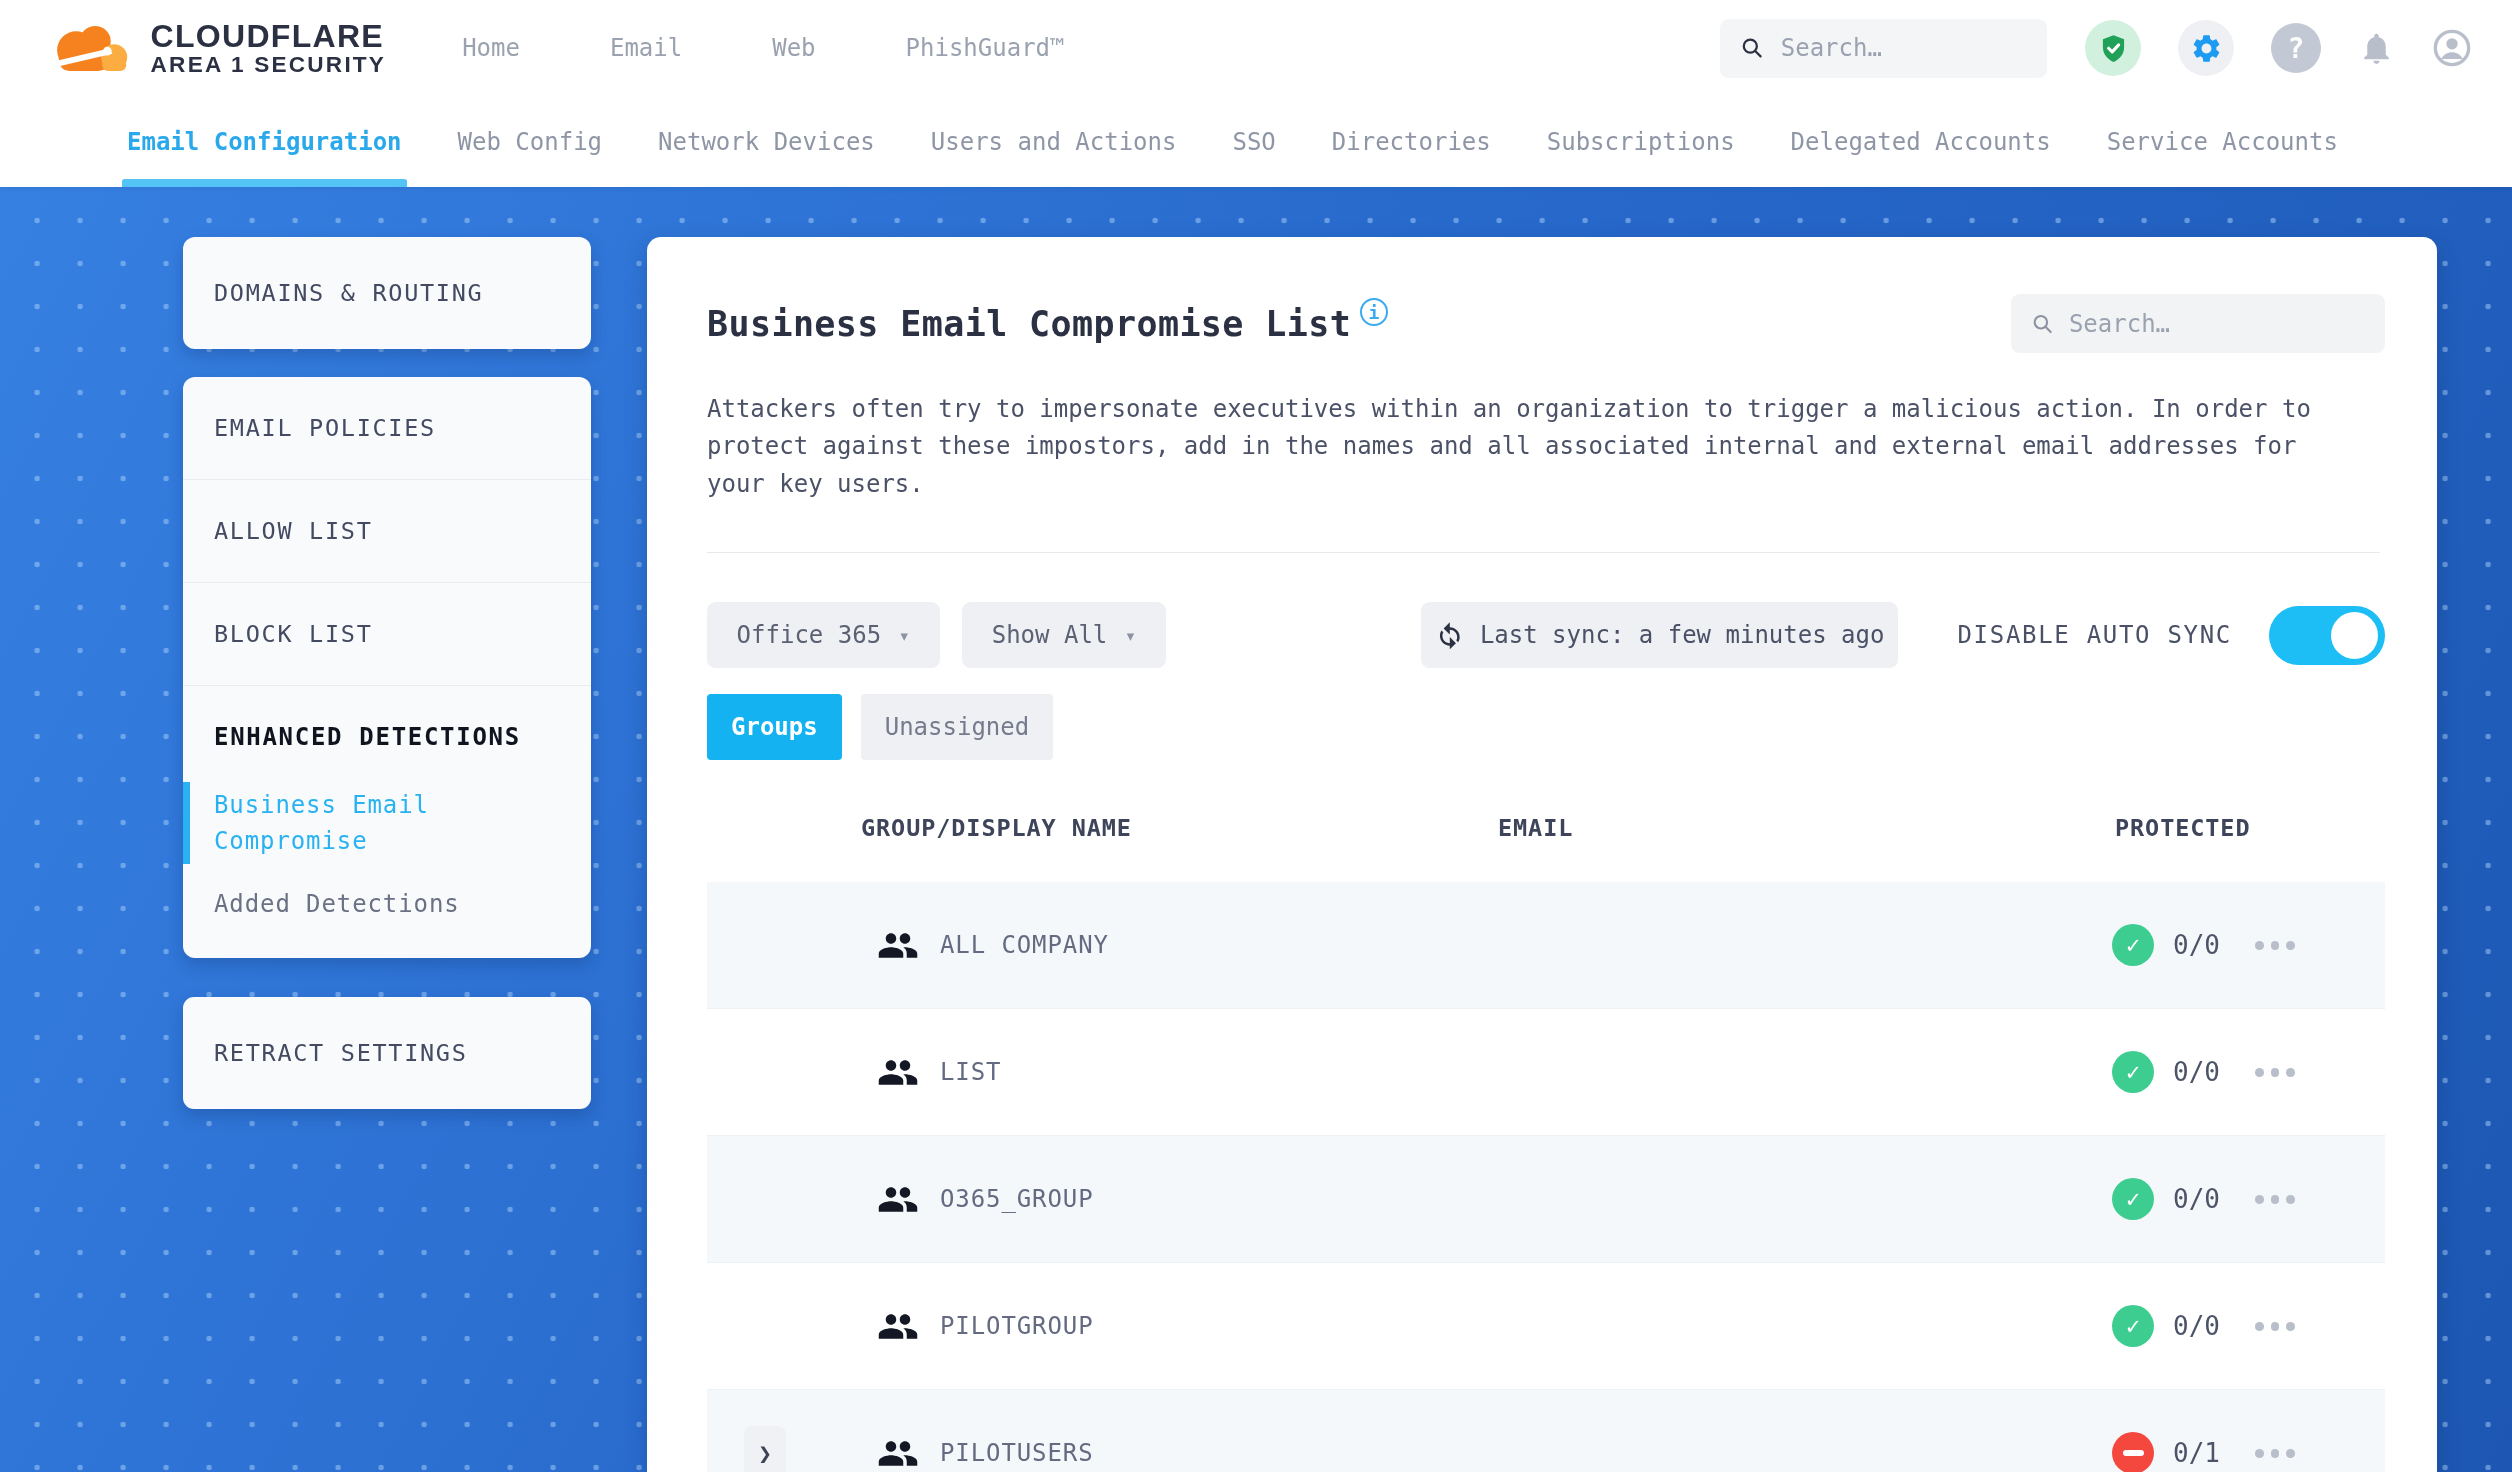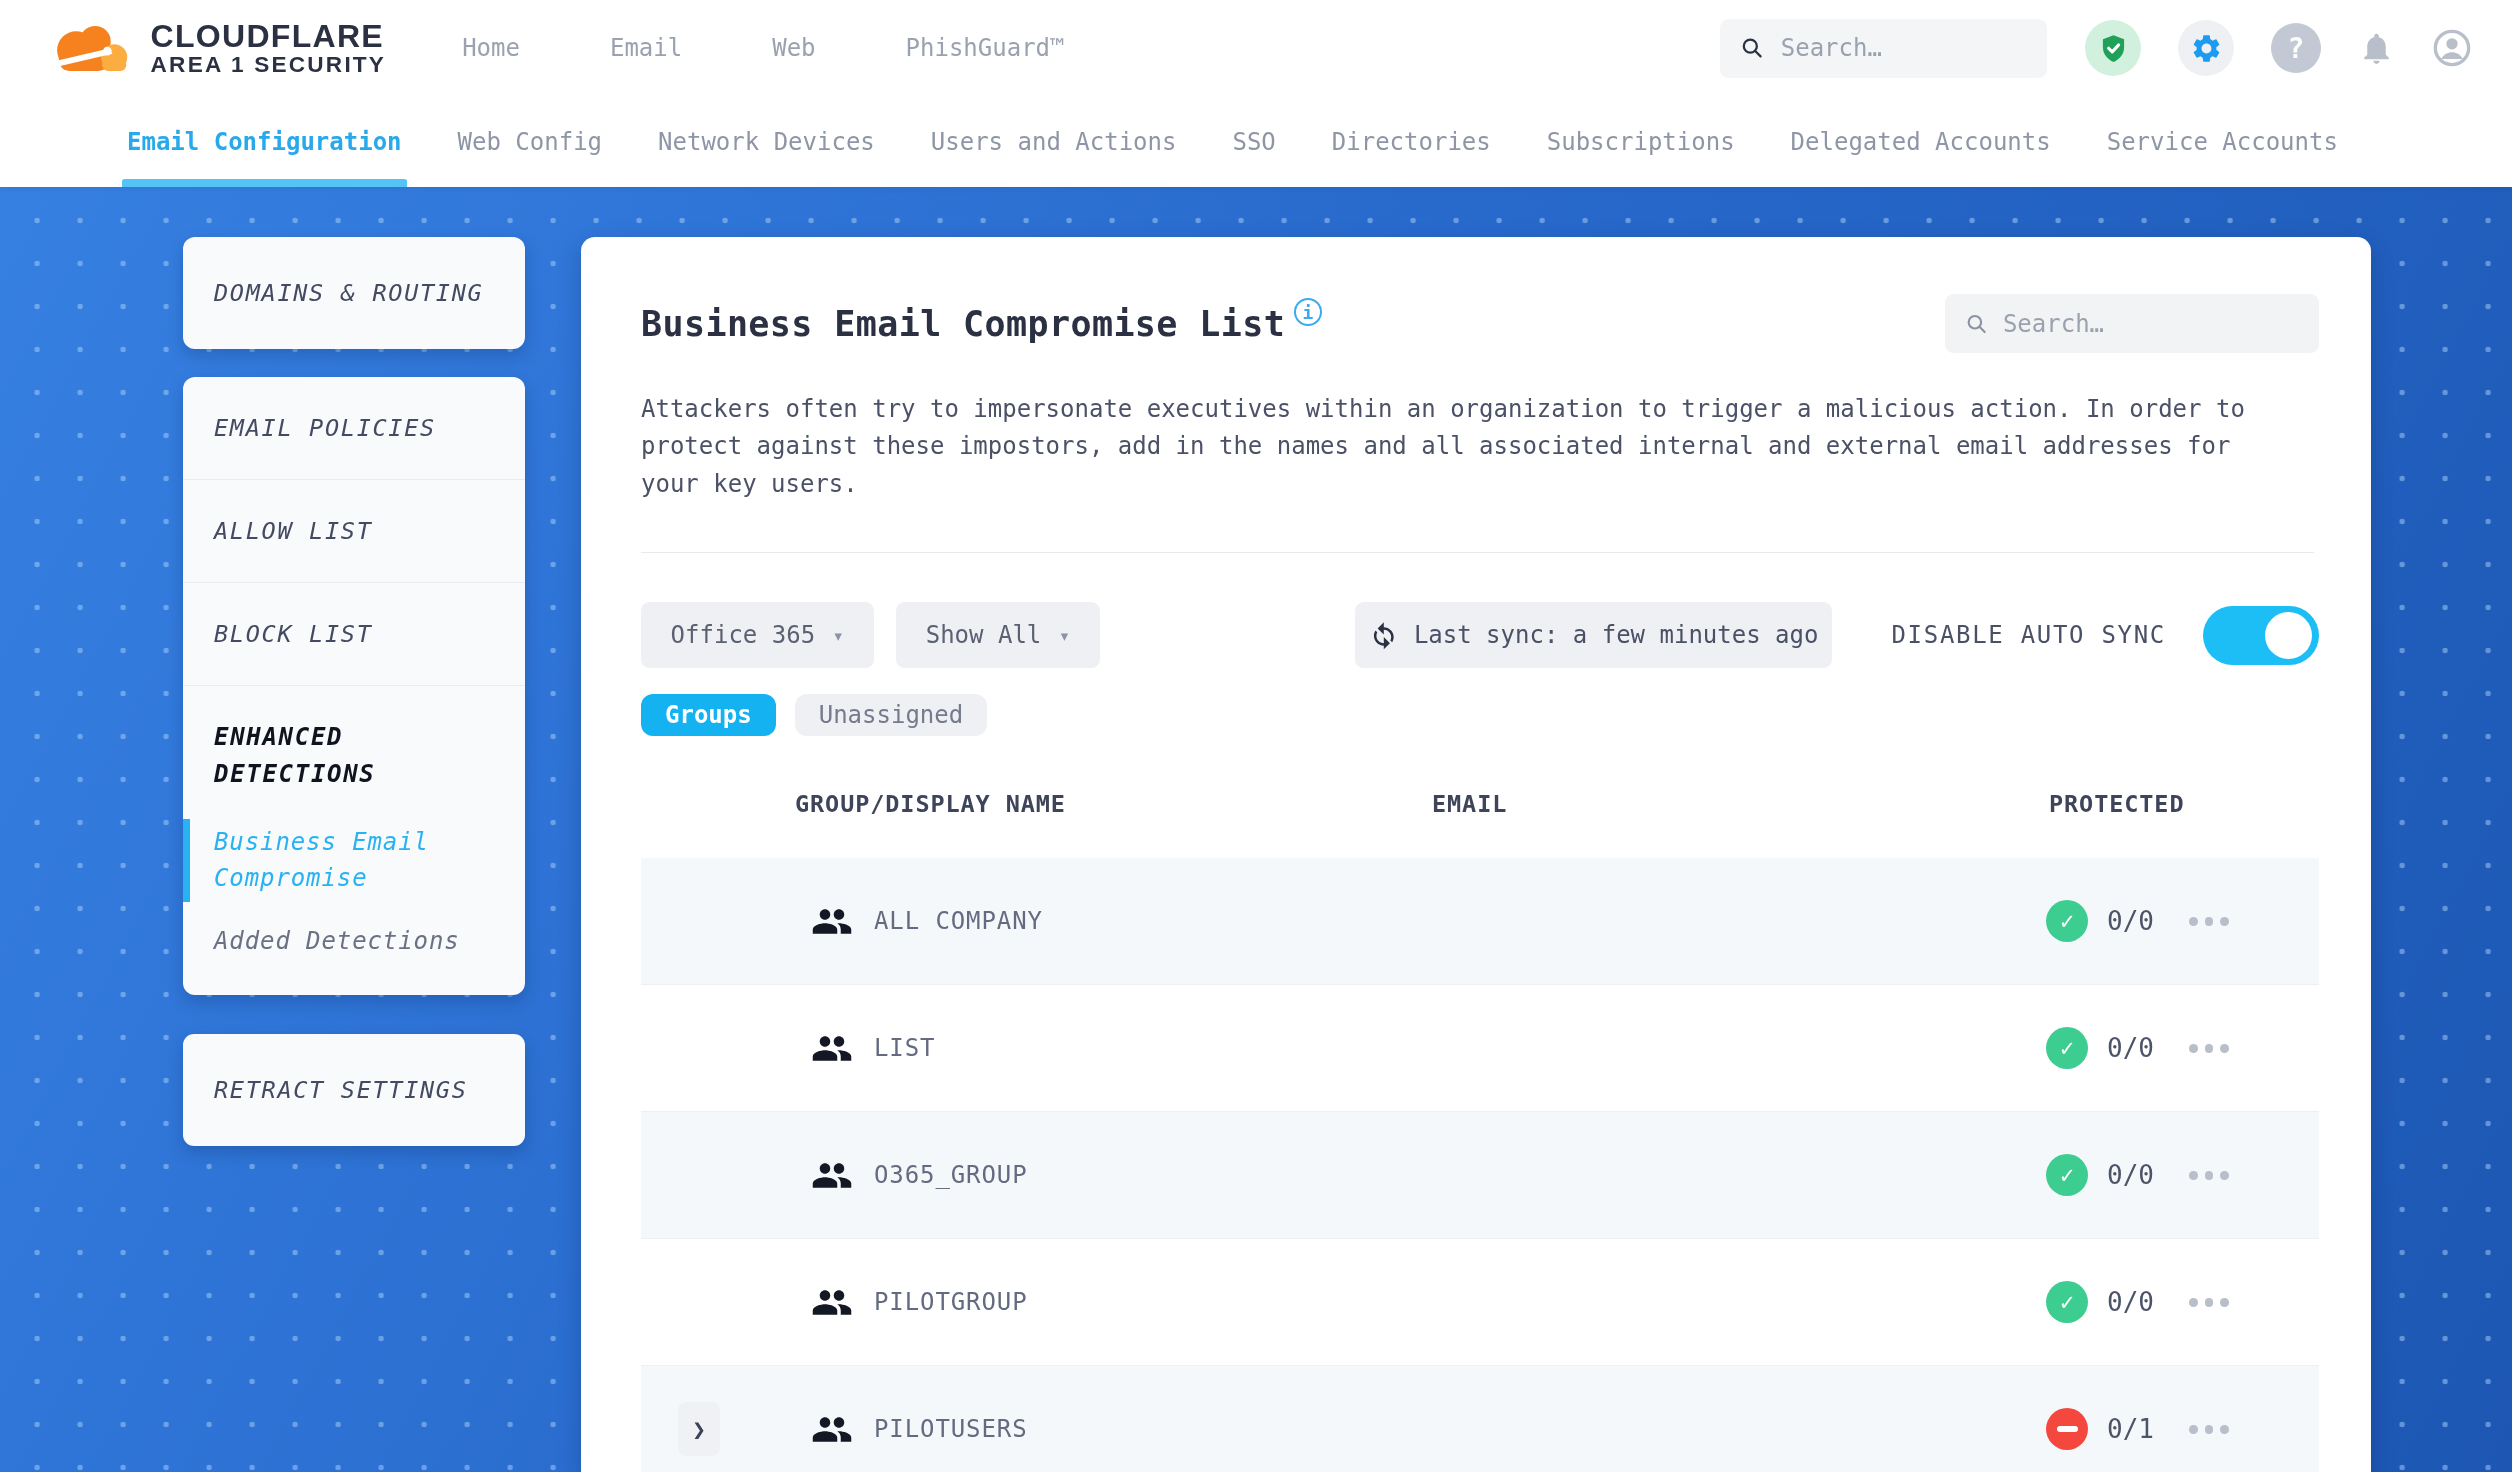--- a/index.html
+++ b/index.html
@@ -53,21 +53,21 @@
     height:1286px;
     background-image:
       radial-gradient(circle, rgba(170,208,250,.5) 2.6px, rgba(170,208,250,0) 3.1px),
       linear-gradient(118deg, #3680e2 0%, #2667c9 52%, #1d57b3 100%);
     background-size:43px 43px, 100% 100%;
     background-position:15.6px 12px, 0 0;
     display:flex; padding:50px 0 0 183px; gap:56px;
   }
 
   
-  .sidebar { width:342px; flex:0 0 auto;font-style:italic; }
+  .sidebar { width:408px; flex:0 0 auto; }
   .side-card {
     background:#f8fafc; border-radius:12px; box-shadow:0 7px 15.6px rgba(8,30,80,.22);
     overflow:hidden;
   }
   .card-gap { margin-top:28px; }
   .card-gap-lg { margin-top:39px;border-radius:11px; }
   .side-single { padding:42px 31px; font-size:23.5px; letter-spacing:1.7px; color:#434a61; cursor:pointer; }
   .side-item { padding:37px 31px; font-size:23.5px; letter-spacing:1.7px; color:#434a61; cursor:pointer; border-top:1.7px solid #e9edf1; }
   .side-item:first-child { border-top:none; }
   .enhanced-block { border-top:1.7px solid #e9edf1; padding:33px 31px 40px 31px; }
@@ -113,21 +113,21 @@
   .sync-group { margin-left:auto; display:flex; align-items:center; }
   .sync-btn {
     height:66px; background:#eef0f3; border:none; border-radius:8.7px; padding:0 14px;
     font-family:inherit; font-size:24px; color:#4a5065; display:flex; align-items:center; gap:15.6px; cursor:pointer;
   }
   .auto-sync-label { margin-left:59px; font-size:24px; letter-spacing:1.7px; color:#4a5065; }
   .toggle { margin-left:37px; width:116px; height:59px; border-radius:29.6px; background:#1cbef5; position:relative; cursor:pointer; }
   .toggle .knob { position:absolute; top:6px; right:7px; width:47px; height:47px; border-radius:50%; background:#ffffff; }
 
   .view-tabs { margin-top:26px; display:flex; align-items:center; gap:19px; }
-  .vtab { height:42px; padding:0 24px; border-radius:12px; font-size:24px; display:flex; align-items:center; cursor:pointer; }
+  .vtab { height:66px; padding:0 24px; border-radius:4px; font-size:24px; display:flex; align-items:center; cursor:pointer; }
   .vtab.active { background:#14b2f1; color:#ffffff; font-weight:bold; }
   .vtab.plain { background:#eef0f3; color:#757b8d; }
 
   
   .table { margin-top:54px; }
   .thead { display:flex; padding-left:154px; height:68px; align-items:flex-start; }
   .th { font-size:23.5px; font-weight:bold; letter-spacing:0.9px; color:#3e455a; }
   .th-name { width:637px; }
   .th-email { width:617px; }
   .trow { display:flex; align-items:center; height:127px; padding-left:37px; border-bottom:0.9px solid #eef1f4; }

